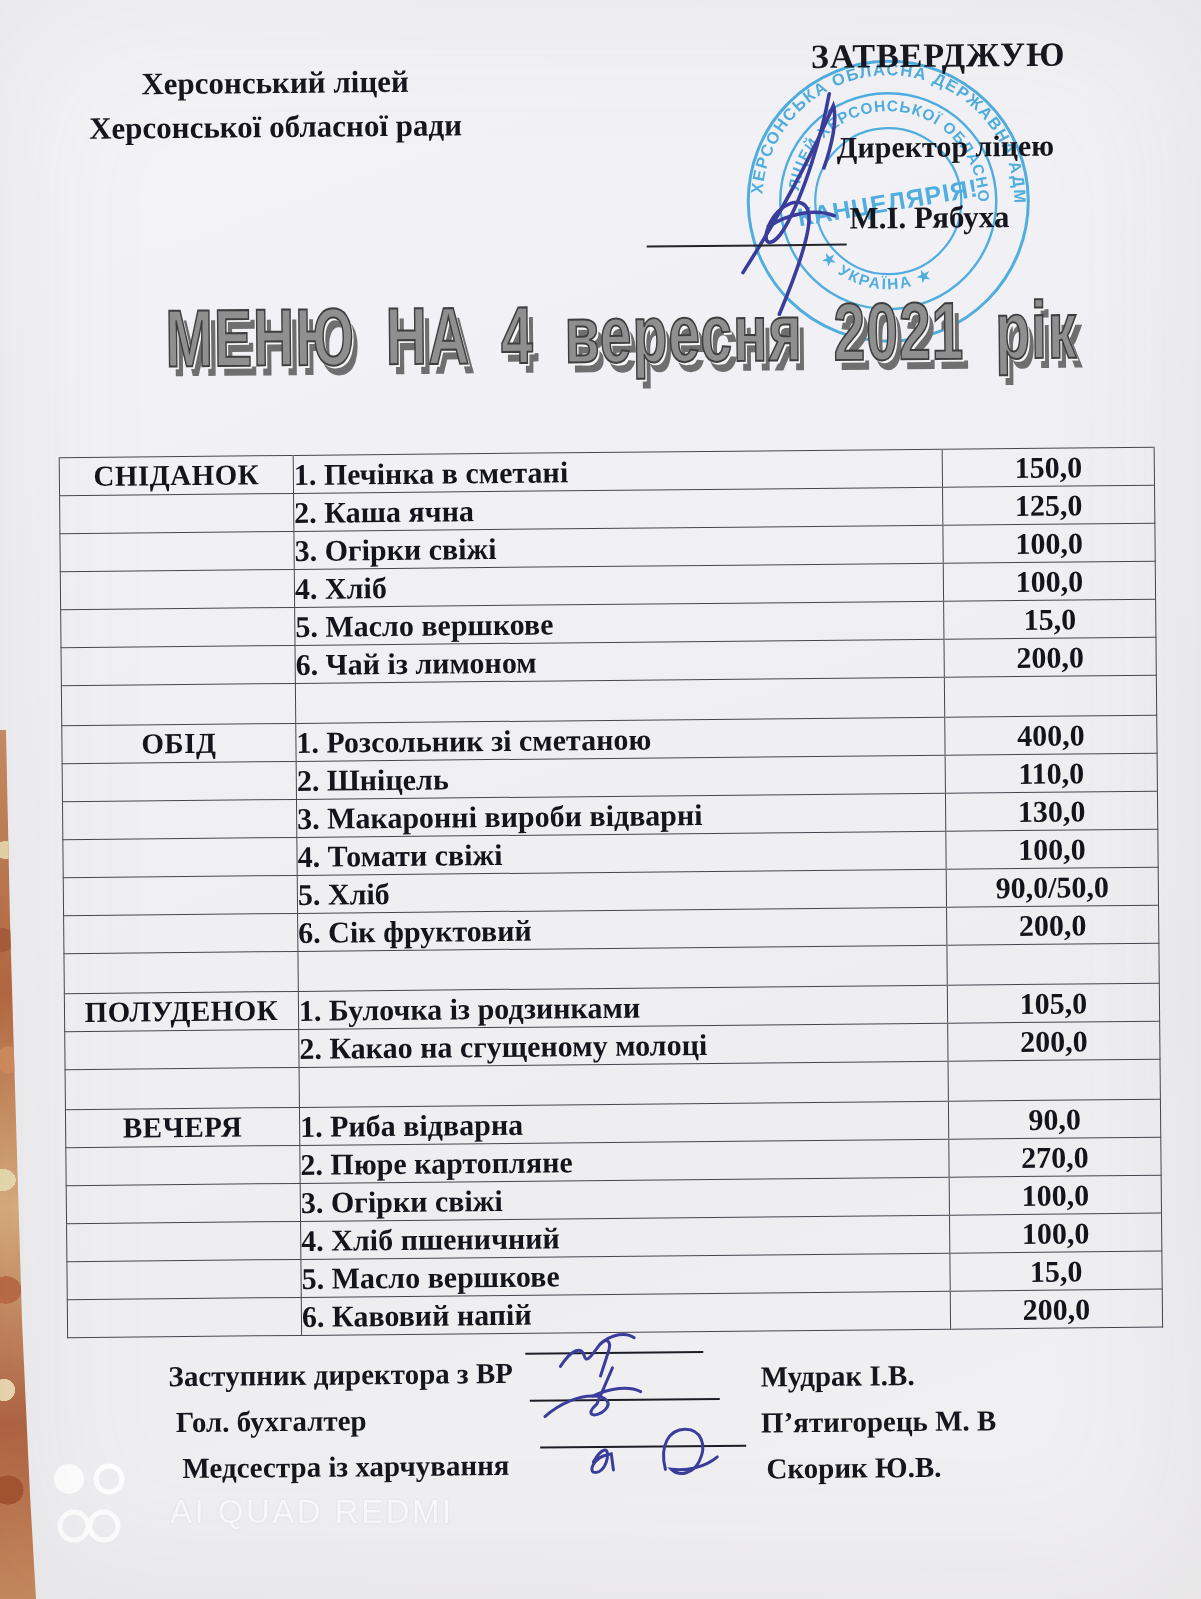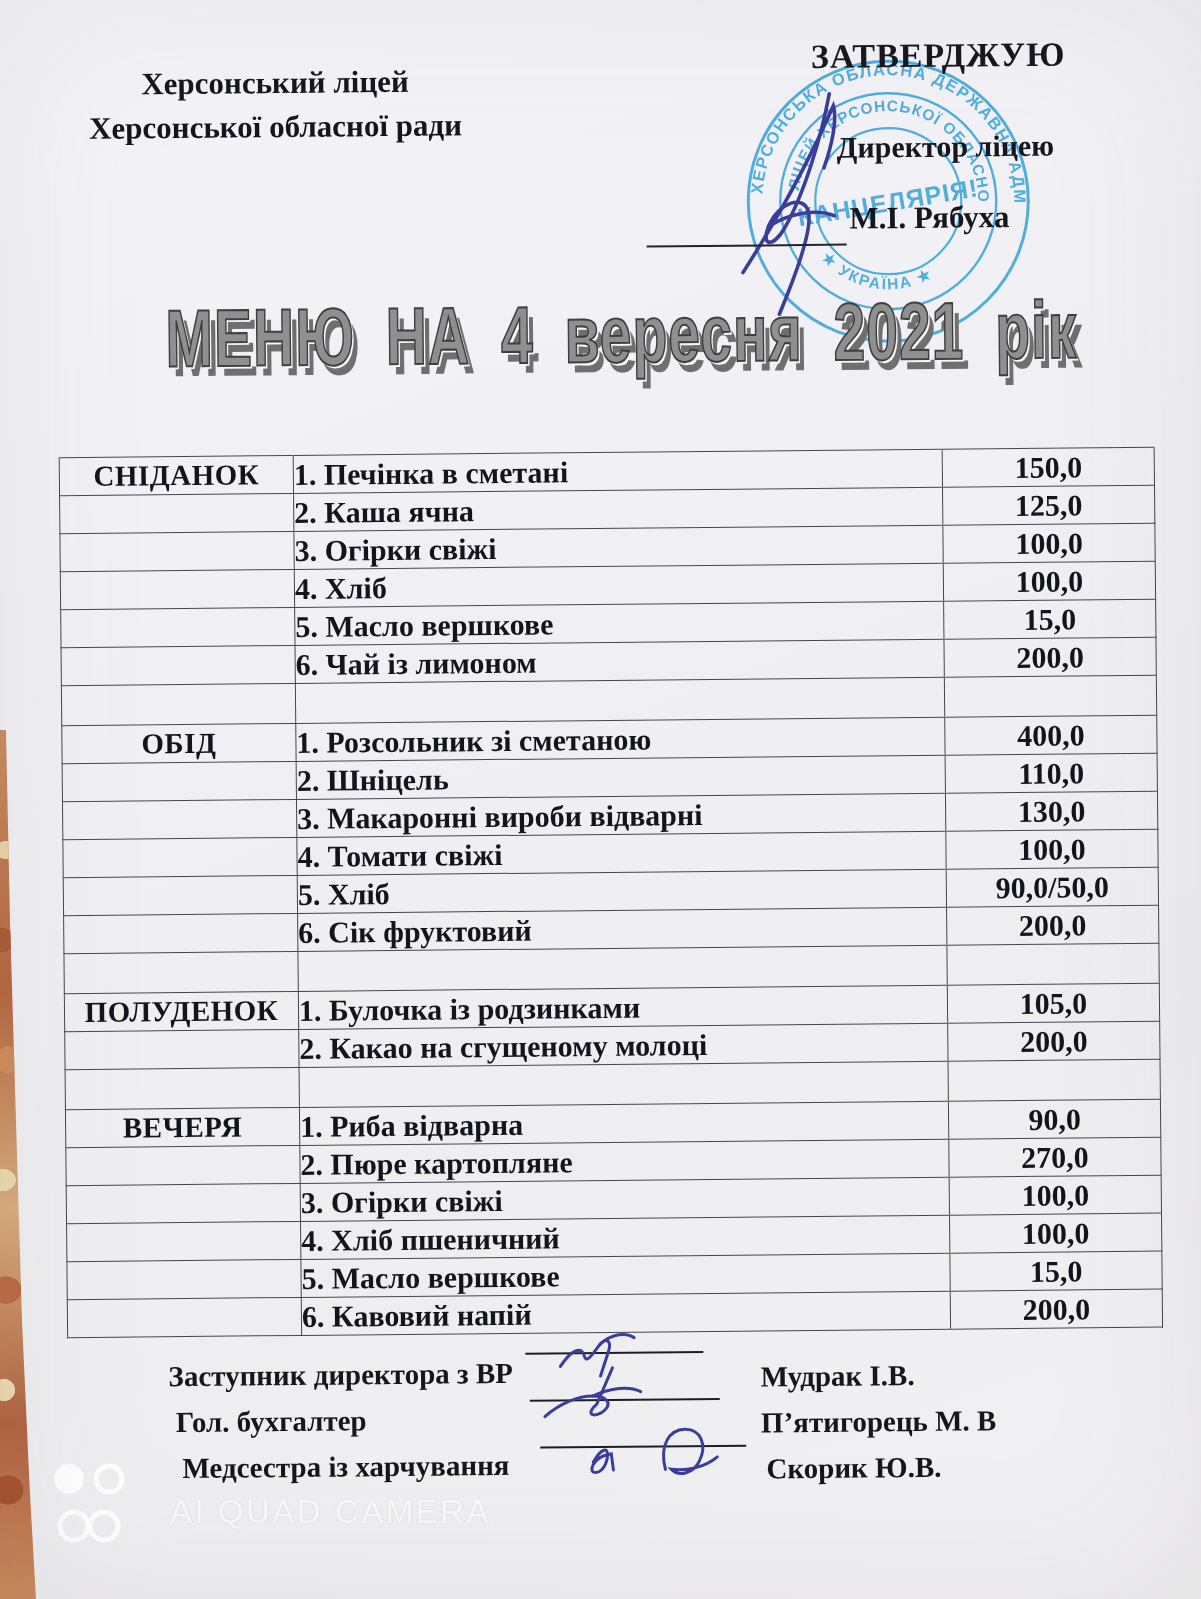--- a/index.html
+++ b/index.html
@@ -257,16 +257,16 @@
   </div>
 
   <div class="watermark">
     <svg class="wm-icon" viewBox="0 0 78 100">
       <circle cx="17" cy="17" r="15" fill="rgba(255,255,255,0.92)"></circle>
       <circle cx="57" cy="17" r="13" fill="none" stroke="rgba(255,255,255,0.92)" stroke-width="5"></circle>
       <circle cx="22" cy="64" r="14" fill="none" stroke="rgba(255,255,255,0.92)" stroke-width="5"></circle>
       <circle cx="52" cy="64" r="14" fill="none" stroke="rgba(255,255,255,0.92)" stroke-width="5"></circle>
     </svg>
     <div class="wm-text">
-      <div>AI QUAD CAMERA</div>
+      <div>AI QUAD REDMI</div>
     </div>
   </div>
 </div>
 
 </body></html>

